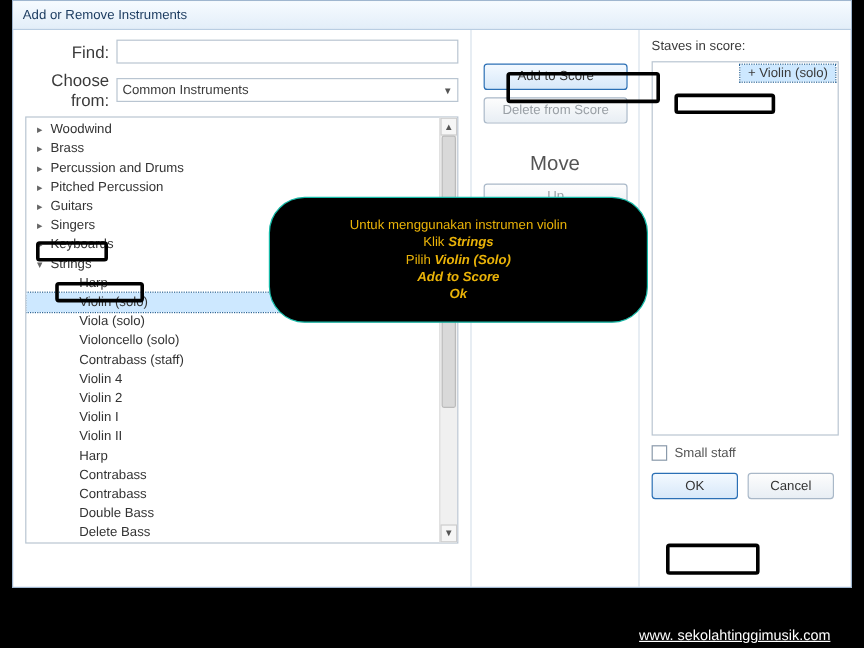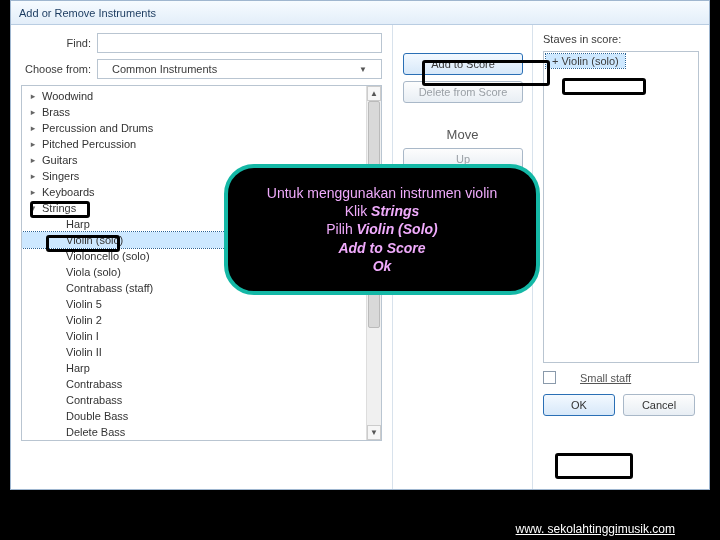--- a/index.html
+++ b/index.html
@@ -6,58 +6,58 @@
   body { background: #000; width: 720px; height: 540px; overflow: hidden; position: relative; }
   .frame { position: absolute; left: 10px; top: 0; width: 700px; height: 490px; background: #fff; border: 1px solid #9fb6cf; }
   .titlebar { height: 24px; background: linear-gradient(#f6fbff,#e3eef9); border-bottom: 1px solid #b9cde2; display: flex; align-items: center; padding: 0 8px; font-size: 11px; color: #1a3a5f; }
   .body { display: flex; height: calc(100% - 24px); }
   .panel { padding: 8px 10px; font-size: 11px; color: #3a3a3a; }
   .panel.left { width: 410px; border-right: 1px solid #d8e2ec; }
   .panel.mid { width: 140px; border-right: 1px solid #d8e2ec; padding-top: 28px; }
   .panel.right { flex: 1; }
   .section-label { font-size: 11px; margin-bottom: 6px; }
   .row { display: flex; align-items: center; margin-bottom: 6px; gap: 6px; }
-  .row label { width: 70px; text-align: right; font-size: 11px; }
+  .row label { width: 70px; text-align: right; font-size: 14px; }
   .input { flex: 1; height: 20px; border: 1px solid #b9c5d1; background: #fff; padding: 0 4px; font-size: 11px; }
-  .select { flex: 1; height: 20px; border: 1px solid #b9c5d1; background: #fff; font-size: 11px; display: flex; align-items: center; justify-content: space-between; padding: 0 14px; }
+  .select { flex: 1; height: 20px; border: 1px solid #b9c5d1; background: #fff; font-size: 11px; display: flex; align-items: center; justify-content: space-between; padding: 0 4px; }
   .select .chev { font-size: 8px; color: #555; }
   .listbox { border: 1px solid #b9c5d1; height: 356px; overflow: hidden; position: relative; background: #fff; }
   .list-inner { padding: 2px 0; }
   .item { display: flex; align-items: center; height: 16px; font-size: 11px; padding: 0 6px; color: #333; gap: 4px; white-space: nowrap; }
   .item .tw { width: 10px; font-size: 9px; color: #666; display:inline-block; text-align:center;}
   .item.child { padding-left: 30px; }
   .item.selected { background: #cde8ff; outline: 1px dotted #2a6496; }
   .scrollbar { position: absolute; right: 0; top: 0; bottom: 0; width: 15px; background: #f0f0f0; border-left: 1px solid #ddd; }
   .sb-btn { height: 15px; background: #f6f6f6; border: 1px solid #ccc; font-size: 8px; text-align: center; line-height: 13px; color: #555; }
   .sb-track { position: absolute; top: 15px; bottom: 15px; left: 0; right: 0; }
   .sb-thumb { position: absolute; left: 1px; right: 1px; top: 0; height: 70%; background: #d9d9d9; border: 1px solid #bbb; border-radius: 2px;}
   .sb-btn.bottom { position: absolute; bottom: 0; left: 0; right: 0; }
   .btn { display:block; width: 120px; height: 22px; margin: 0 auto 6px; border: 1px solid #a9b8c8; background: linear-gradient(#fdfdfd,#e8eef4); font-size: 11px; color: #333; border-radius: 3px; line-height: 20px; text-align:center; }
   .btn.disabled { color: #9aa0a6; }
   .btn.primary { border: 1px solid #2a6fb5; background: linear-gradient(#f3f9ff,#d7e8f9); }
-  .move-label { text-align: center; font-size: 13px; margin: 24px 0 6px; color: #555;}
+  .move-label { text-align: center; font-size: 17px; margin: 24px 0 6px; color: #555;}
   .staveslabel { font-size: 11px; margin-bottom: 6px; }
-  .scorelist { border: 1px solid #b9c5d1; height: 312px; background: #fff; padding: 2px; }
+  .scorelist { border: 1px solid #b9c5d1; height: 312px; background: #fff; padding: 2px; text-align: right; }
   .scoreitem { font-size: 11px; padding: 1px 6px; background: #cde8ff; outline: 1px dotted #2a6496; display:inline-block; }
-  .checkrow { display:flex; align-items:center; gap:24px; font-size:11px; color:#555; margin-top: 8px; text-decoration: underline;}
+  .checkrow { display:flex; align-items:center; gap:6px; font-size:11px; color:#555; margin-top: 8px;}
   .checkbox { width:13px; height:13px; border:1px solid #8a9aab; background:#fff; }
   .btnrow { display:flex; justify-content:flex-end; gap:8px; margin-top:10px; padding-right:4px;}
   .btnrow .btn { width: 72px; margin: 0; }
   
   .hl { position: absolute; border: 3px solid #000; border-radius: 3px; filter: blur(0.5px); pointer-events:none;}
   .hl.strings { left: 30px; top: 201px; width: 60px; height: 17px; }
   .hl.violin { left: 46px; top: 235px; width: 74px; height: 17px; }
   .hl.addscore { left: 422px; top: 60px; width: 128px; height: 26px; }
   .hl.ok { left: 555px; top: 453px; width: 78px; height: 26px; }
   .hl.stavesitem { left: 562px; top: 78px; width: 84px; height: 17px; }
   
-  .bubble { position:absolute; left: 224px; top: 164px; width: 316px; background:#000; color:#f0abfc; border:4px solid #14b8a6; border-radius: 30px; padding: 16px 20px; text-align:center; font-size: 14px; line-height: 1.3;}
+  .bubble { position:absolute; left: 224px; top: 164px; width: 316px; background:#000; color:#eab308; border:1px solid #14b8a6; border-radius: 30px; padding: 16px 20px; text-align:center; font-size: 11px; line-height: 1.3;}
   .bubble em { font-style: italic; font-weight: bold;}
   
-  .footer { position: absolute; left: 0; bottom: 4px; width: 720px; text-align: right; padding-right: 45px; font-size: 12px; color: #fff; }
+  .footer { position: absolute; left: 0; bottom: 4px; width: 720px; text-align: right; padding-right: 28px; font-size: 12px; color: #fff; }
   .footer span { text-decoration: underline; }
 </style>
 </head>
 <body>
 
 <div class="frame">
   <div class="titlebar">
     <span>Add or Remove Instruments</span>
   </div>
   <div class="body">
@@ -111,33 +111,33 @@
             <div class="item child">
               <span class="tw"></span>
               <span>Harp</span>
             </div>
             <div class="item child selected">
               <span class="tw"></span>
               <span>Violin (solo)</span>
             </div>
             <div class="item child">
               <span class="tw"></span>
+              <span>Viola (solo)</span>
+            </div>
+            <div class="item child">
+              <span class="tw"></span>
               <span>Violoncello (solo)</span>
             </div>
             <div class="item child">
               <span class="tw"></span>
-              <span>Viola (solo)</span>
-            </div>
-            <div class="item child">
-              <span class="tw"></span>
               <span>Contrabass (staff)</span>
             </div>
             <div class="item child">
               <span class="tw"></span>
-              <span>Violin 5</span>
+              <span>Violin 4</span>
             </div>
             <div class="item child">
               <span class="tw"></span>
               <span>Violin 2</span>
             </div>
             <div class="item child">
               <span class="tw"></span>
               <span>Violin I</span>
             </div>
             <div class="item child">

